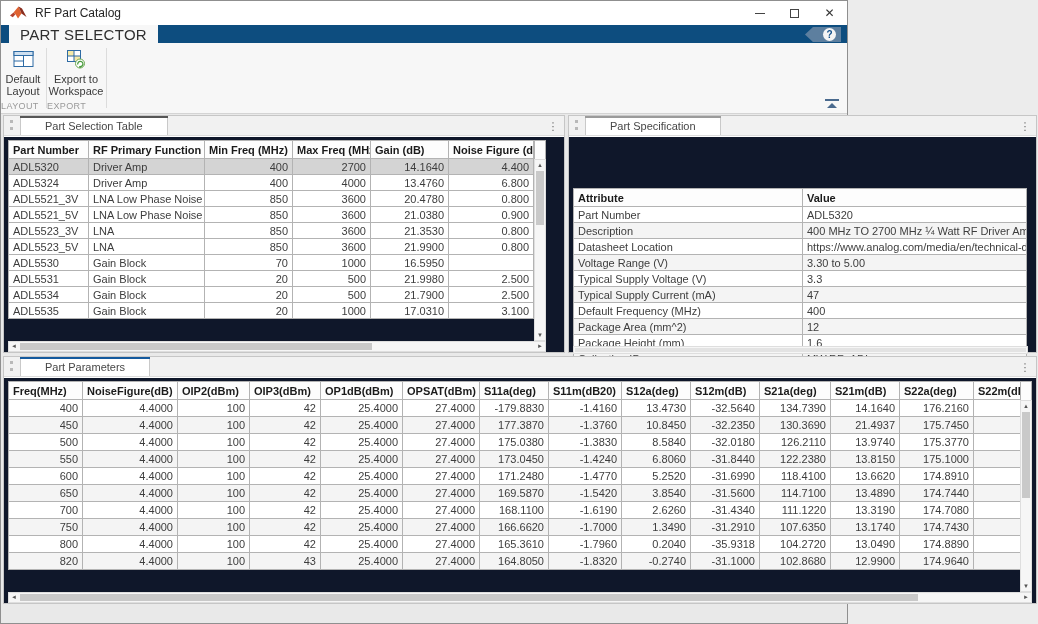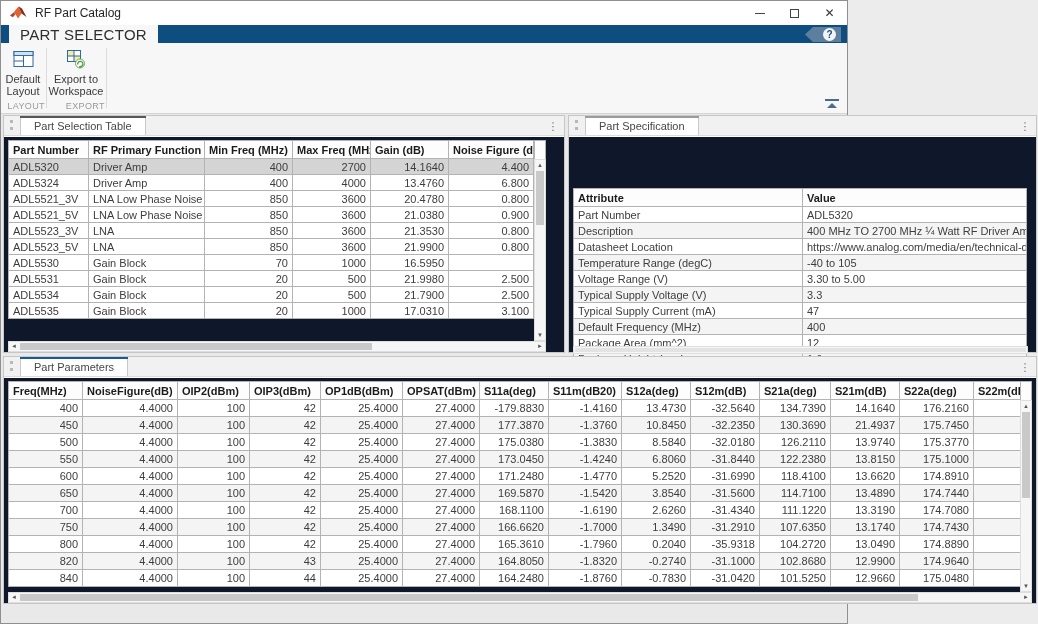--- a/index.html
+++ b/index.html
@@ -25,39 +25,39 @@
                 clip-path:polygon(22% 0,100% 0,100% 100%,22% 100%,0 50%); display:flex; align-items:center; justify-content:flex-end; }
   .help-circle { width:13px; height:13px; border-radius:50%; background:#f4f4f4; color:#13508a;
                  font-size:10px; font-weight:bold; display:flex; align-items:center; justify-content:center; margin-right:5px; }
 
   
   .toolbar { position:absolute; top:42px; left:0; right:0; height:71px; background:#f7f7f7; border-bottom:1px solid #d4d4d4; }
   .tb-group { position:absolute; top:0; height:100%; }
   .tb-btn { position:absolute; top:4px; left:1px; right:1px; display:flex; flex-direction:column; align-items:center;
             font-size:11px; line-height:1.12; color:#3a3a3a; text-align:center; }
   .tb-btn svg { margin:2px 0 4px 0; }
-  .tb-group-label { position:absolute; bottom:2px; left:0; right:0; text-align:right; font-size:9px; color:#9a9a9a; letter-spacing:.4px; }
+  .tb-group-label { position:absolute; bottom:2px; left:0; right:0; text-align:left; font-size:9px; color:#9a9a9a; letter-spacing:.4px; }
   .v-sep { position:absolute; top:5px; bottom:5px; width:1px; background:#dcdcdc; }
   .collapse-btn { position:absolute; right:8px; bottom:4px; width:14px; height:10px; }
   .collapse-btn .bar { height:2px; background:#4a6a8e; margin-bottom:2px; }
   .collapse-btn .tri { width:0; height:0; border-left:5px solid transparent; border-right:5px solid transparent;
                        border-bottom:5px solid #4a6a8e; margin:0 auto; }
 
   
   .main { position:absolute; top:113px; left:0; right:0; bottom:0; background:#e9e9e9; }
   .panel { position:absolute; background:#ffffff; border:1px solid #c6c6c6; }
   #panel-a { left:2px;  top:1px;   width:562px;  height:238px; }
   #panel-b { left:567px; top:1px;  width:469px;  height:238px; }
   #panel-c { left:2px;  top:242px; width:1034px; height:248px; }
 
   .panel-tabs { position:absolute; top:0; left:0; right:0; height:20px; background:#f1f1f1; border-bottom:1px solid #dcdcdc;
                 display:flex; align-items:flex-end; }
   .grip { width:0; height:10px; border-left:3px dotted #b8b8b8; margin:0 7px 5px 6px; }
   .ptab { height:20px; background:#fff; border:1px solid #c9c9c9; border-bottom:none; display:flex; align-items:center;
-          padding:0 13px; font-size:11px; color:#474747; position:relative; white-space:nowrap; }
+          padding:0 24px; font-size:11px; color:#474747; position:relative; white-space:nowrap; }
   .ptab::before { content:""; position:absolute; top:0; left:-1px; right:-1px; height:2px; background:var(--accent,#888); }
   #panel-a .ptab { --accent:#565656; }
   #panel-b .ptab { --accent:#9b9b9b; }
   #panel-c .ptab { --accent:#155a9d; }
   .kebab { position:absolute; right:4px; top:3px; width:14px; height:14px; color:#6f6f6f; font-size:11px;
            line-height:14px; text-align:center; }
 
   .panel-body { position:absolute; top:21px; left:0; right:0; bottom:0; background:#0f172a; }
   .tbl-clip { position:absolute; overflow:hidden; }
   #clip-a { left:4px; top:3px; width:526px; height:201px; }
@@ -319,24 +319,20 @@
                 </tr>
                 <tr>
                   <td>Description</td>
                   <td>400 MHz TO 2700 MHz ¼ Watt RF Driver Amplifier</td>
                 </tr>
                 <tr>
                   <td>Datasheet Location</td>
                   <td>https://www.analog.com/media/en/technical-documen...</td>
                 </tr>
                 <tr>
-                  <td>Temperature Range (degC)</td>
-                  <td>-40 to 105</td>
-                </tr>
-                <tr>
                   <td>Voltage Range (V)</td>
                   <td>3.30 to 5.00</td>
                 </tr>
                 <tr>
                   <td>Typical Supply Voltage (V)</td>
                   <td>3.3</td>
                 </tr>
                 <tr>
                   <td>Typical Supply Current (mA)</td>
                   <td>47</td>
@@ -563,36 +559,20 @@
                   <td class="num">27.4000</td>
                   <td class="num">164.8050</td>
                   <td class="num">-1.8320</td>
                   <td class="num">-0.2740</td>
                   <td class="num">-31.1000</td>
                   <td class="num">102.8680</td>
                   <td class="num">12.9900</td>
                   <td class="num">174.9640</td>
                   <td class="num"></td>
                 </tr>
-                <tr>
-                  <td class="num">840</td>
-                  <td class="num">4.4000</td>
-                  <td class="num">100</td>
-                  <td class="num">44</td>
-                  <td class="num">25.4000</td>
-                  <td class="num">27.4000</td>
-                  <td class="num">164.2480</td>
-                  <td class="num">-1.8760</td>
-                  <td class="num">-0.7830</td>
-                  <td class="num">-31.0420</td>
-                  <td class="num">101.5250</td>
-                  <td class="num">12.9660</td>
-                  <td class="num">175.0480</td>
-                  <td class="num"></td>
-                </tr>
               </tbody>
             </table>
           </div>
         <div class="vsb-cap" id="cap-c"></div>
         <div class="sb vsb" id="vsb-c">
           <div class="arrow up">▲</div>
           <div class="thumb" style="top:11px; height:86px;"></div>
           <div class="arrow down">▼</div>
         </div>
         <div class="sb hsb" id="hsb-c">

